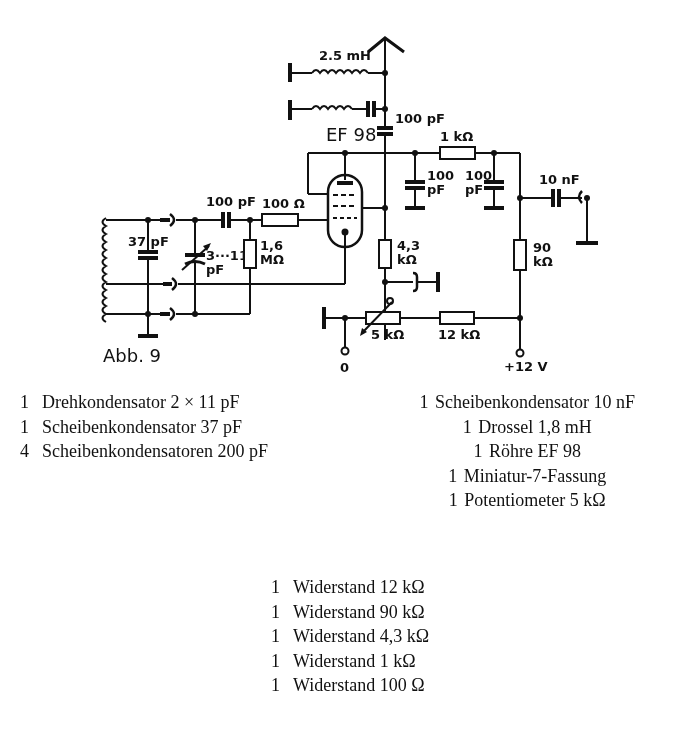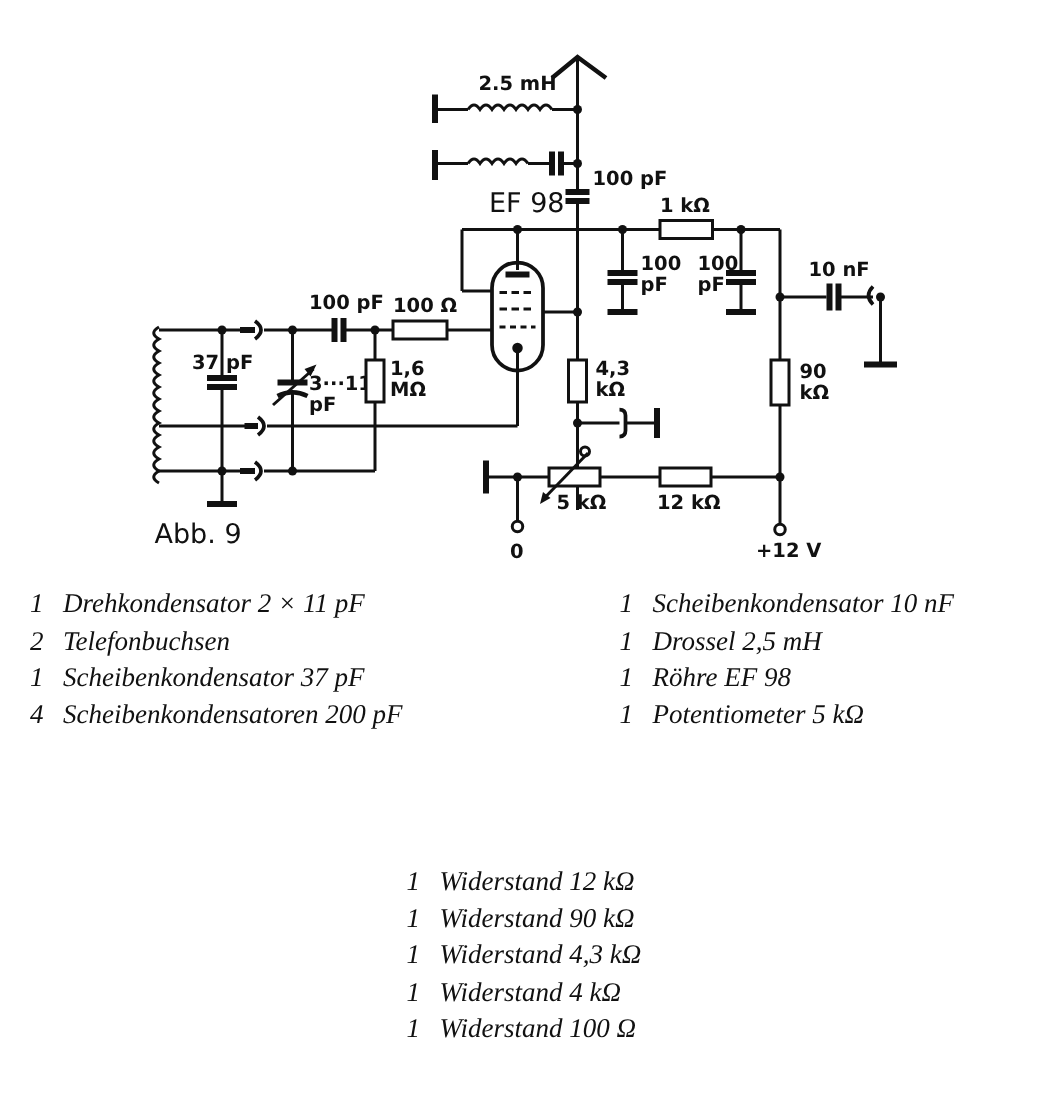--- a/index.html
+++ b/index.html
@@ -5,24 +5,24 @@
   html, body { margin: 0; padding: 0; background: #ffffff; }
   body { width: 700px; height: 745px; position: relative; overflow: hidden; color: #111; }
   #schematic { position: absolute; left: 0; top: 0; width: 700px; height: 380px; }
   #schematic .w { stroke: #111; stroke-width: 2; fill: none; }
   #schematic .thick { stroke: #111; stroke-width: 4; fill: none; }
   #schematic .dot { fill: #111; }
   #schematic .res { stroke: #111; stroke-width: 2; fill: #fff; }
   #schematic text { font-family: "DejaVu Sans", sans-serif; font-size: 13px; font-weight: bold; fill: #111; }
   #schematic text.big { font-size: 18px; font-weight: normal; }
   .parts { position: absolute; font-family: "Liberation Serif", serif; font-size: 18px; line-height: 24.6px; }
-  .parts .row { white-space: nowrap; font-style: italic; }
+  .parts .row { white-space: nowrap; }
   .parts .qty { display: inline-block; width: 22px; }
   #parts-left { left: 20px; top: 390px; }
-  #parts-right { left: 413px; top: 390px; }
+  #parts-right { left: 413px; top: 390px; text-align: center; }
   #parts-bottom { left: 271px; top: 575px; }
 </style>
 </head>
 <body>
 
 <svg id="schematic" viewBox="0 0 700 380">
 
   <g>
     <polyline class="w" points="368,52 385,38 404,52" style="stroke-width:3"></polyline>
     <line class="w" x1="385" y1="38" x2="385" y2="128"></line>
@@ -214,29 +214,29 @@
     <rect class="res" x="262" y="214" width="36" height="12"></rect>
     <line class="w" x1="298" y1="220" x2="328" y2="220"></line>
     <text x="262" y="208">100 Ω</text>
   </g>
 
   <text class="big" x="103" y="362">Abb. 9</text>
 </svg>
 
 <div id="parts-left" class="parts">
     <div class="row"><span class="qty">1</span><span>Drehkondensator 2 × 11 pF</span></div>
-    <div class="row"><span class="qty">2</span><span>Telefonbuchsen</span></div>
     <div class="row"><span class="qty">1</span><span>Scheibenkondensator 37 pF</span></div>
     <div class="row"><span class="qty">4</span><span>Scheibenkondensatoren 200 pF</span></div>
   </div>
 <div id="parts-right" class="parts">
     <div class="row"><span class="qty">1</span><span>Scheibenkondensator 10 nF</span></div>
-    <div class="row"><span class="qty">1</span><span>Drossel 2,5 mH</span></div>
+    <div class="row"><span class="qty">1</span><span>Drossel 1,8 mH</span></div>
     <div class="row"><span class="qty">1</span><span>Röhre EF 98</span></div>
+    <div class="row"><span class="qty">1</span><span>Miniatur-7-Fassung</span></div>
     <div class="row"><span class="qty">1</span><span>Potentiometer 5 kΩ</span></div>
   </div>
 <div id="parts-bottom" class="parts">
     <div class="row"><span class="qty">1</span><span>Widerstand 12 kΩ</span></div>
     <div class="row"><span class="qty">1</span><span>Widerstand 90 kΩ</span></div>
     <div class="row"><span class="qty">1</span><span>Widerstand 4,3 kΩ</span></div>
-    <div class="row"><span class="qty">1</span><span>Widerstand 4 kΩ</span></div>
+    <div class="row"><span class="qty">1</span><span>Widerstand 1 kΩ</span></div>
     <div class="row"><span class="qty">1</span><span>Widerstand 100 Ω</span></div>
   </div>
 
 </body></html>

